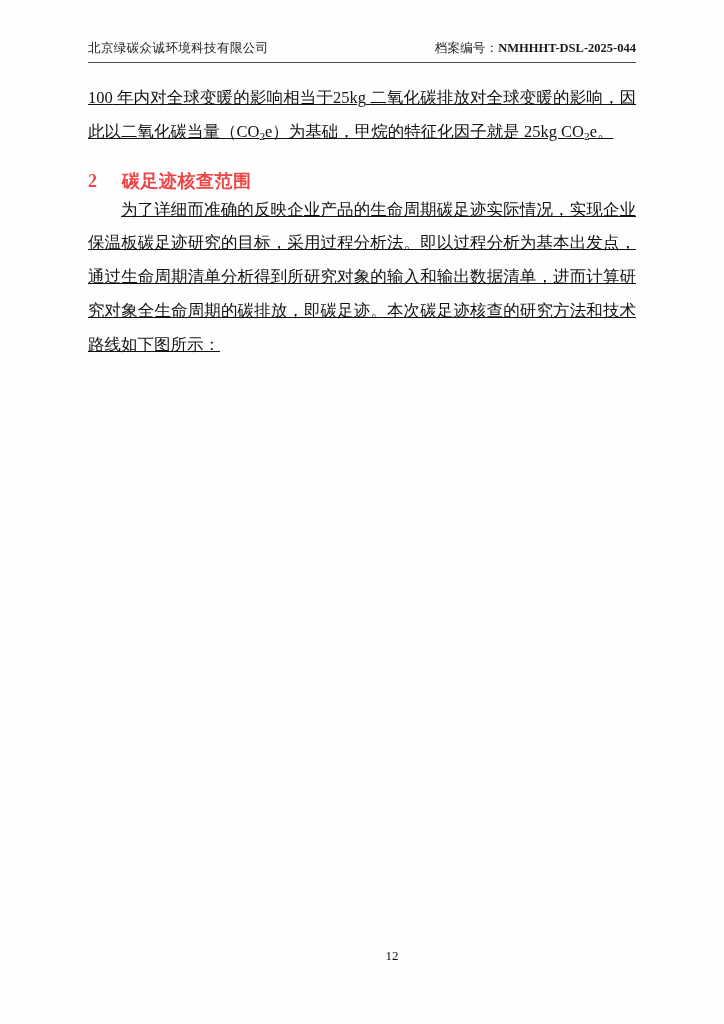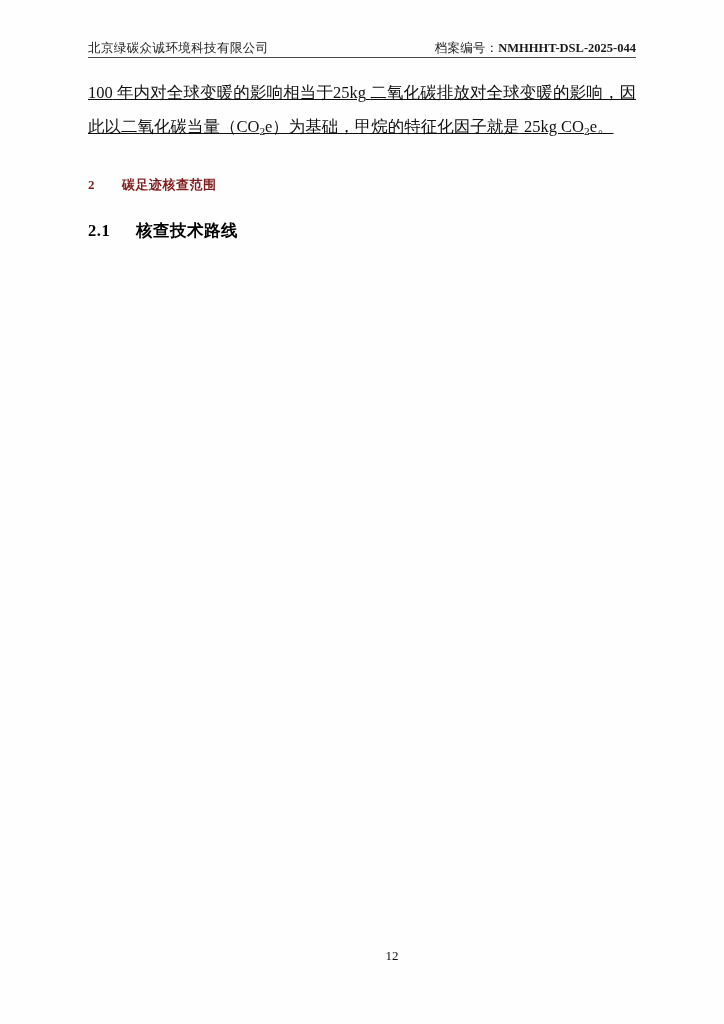--- a/index.html
+++ b/index.html
@@ -24,20 +24,21 @@
     left: 88px;
     top: 40px;
     width: 548px;
   }
   
   .header {
     display: flex;
     justify-content: space-between;
     align-items: flex-end;
     border-bottom: 1px solid #4a4a4a;
+    padding-bottom: 5px;
     font-size: 12.5px;
     color: #1a1a1a;
   }
   .header-left {
     font-family: "Liberation Serif", "DejaVu Serif", serif;
     letter-spacing: 0.4px;
   }
   .header-right {
     font-family: Liberation Serif, serif;
     letter-spacing: 0.2px;
@@ -66,24 +67,24 @@
     font-family: "Liberation Serif", "DejaVu Serif", serif;
   }
   sub {
     font-size: 0.68em;
     vertical-align: baseline;
     position: relative;
     bottom: -0.28em;
   }
   
   h2.h1-num {
-    font-size: 13px;
+    font-size: 18px;
     font-weight: bold;
-    margin: 32px 0 0 0;
-    color: #7f1d1d;
+    margin: 20px 0 0 0;
+    color: #ef4444;
     letter-spacing: 0.5px;
   }
   h2.h1-num .num {
     display: inline-block;
     width: 34px;
   }
   h3.h2-num {
     font-size: 16.5px;
     font-weight: bold;
     margin: 26px 0 10px 0;
@@ -125,24 +126,22 @@
     </div>
 
     <p class="para first">
       <span class="latin">100</span>&nbsp;<span>年内对全球变暖的影响相当于</span><span class="latin">25kg</span>&nbsp;<span>二氧化碳排放对全球变暖的影响，因此以二氧化碳当量（CO</span><sub>2</sub><span>e）为基础，甲烷的特征化因子就是</span>&nbsp;<span class="latin">25kg CO</span><sub>2</sub><span>e。</span>
     </p>
 
     <h2 class="h1-num">
       <span class="num latin">2</span><span>碳足迹核查范围</span>
     </h2>
 
-    <h3 class="h2-num">
-      <span class="num latin">2.1</span><span>核查技术路线</span>
-    </h3>
 
+    <p class="para indent">为了详细而准确的反映企业产品的生命周期碳足迹实际情况，实现企业保温板碳足迹研究的目标，采用过程分析法。即以过程分析为基本出发点，通过生命周期清单分析得到所研究对象的输入和输出数据清单，进而计算研究对象全生命周期的碳排放，即碳足迹。本次碳足迹核查的研究方法和技术路线如下图所示：</p>
 
     <div class="figure-area"></div>
 
   </div>
 
   <div class="footer">
     <span>12</span>
   </div>
 
 </div>

